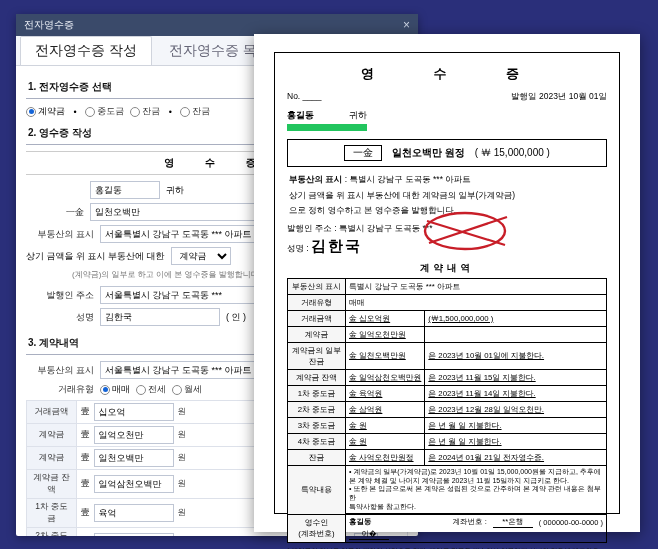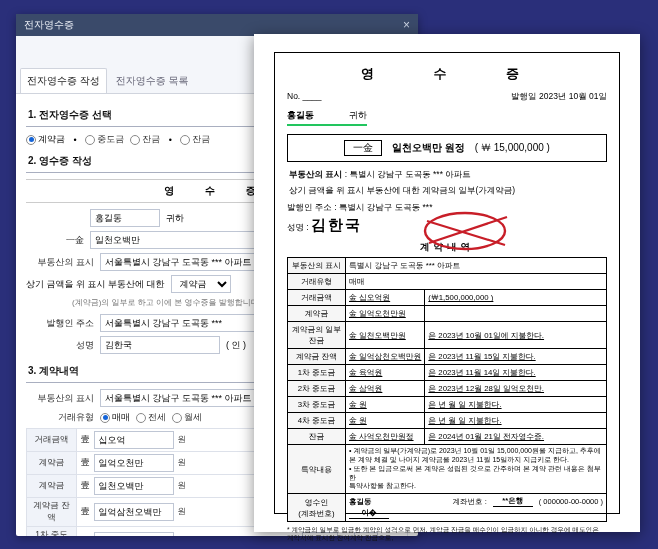--- a/index.html
+++ b/index.html
@@ -34,25 +34,24 @@
   .dialog-title .close {
     color: #cbd3e3; cursor: pointer; font-size: 12px;
   }
   .tabs {
     display: flex; align-items: center;
     border-bottom: 1px solid #d0d4dd;
     padding: 0 4px; gap: 2px;
     background: #f4f6fa;
   }
   .tab {
-    padding: 5px 6px; font-size: 10px; color: #667;
+    padding: 5px 14px; font-size: 14px; color: #667;
     border: 1px solid transparent; border-bottom: none;
     cursor: pointer;
     background:#f4f6fa;
-    margin-top:32px;
   }
   .tab.active {
     border-color: #d0d4dd; background: #fff; color: #222;
     border-radius: 2px 2px 0 0;
   }
   .tabs .spacer { flex: 1; }
   .btn-primary {
     background: #1464d8; color: #fff; border: none;
     padding: 3px 8px; font-size: 9px; border-radius: 3px; cursor: pointer;
     margin:3px 2px;
@@ -97,21 +96,21 @@
     position: absolute;
     left: 254px; top: 34px;
     width: 386px; height: 498px;
     background: #fff;
     box-shadow: 0 3px 14px rgba(0,0,0,.45);
     padding: 18px 20px;
   }
   .rec-border{ border:1.5px solid #000; height:100%; padding:10px 12px; position:relative;}
   .rec-title{ text-align:center; font-weight:bold; letter-spacing:28px; font-size:13px; margin:2px 0 8px 14px;}
   .rec-head{ display:flex; justify-content:space-between; font-size:8.5px; margin-bottom:2px;gap:44px;}
-  .recipient{ font-size:9px; padding:2px 0; border-bottom:2px solid #22c55e; display:inline-block;}
+  .recipient{ font-size:9px; padding:2px 0; border-bottom:7px solid #22c55e; display:inline-block;}
   .recipient .gap{ display:inline-block; width:30px;}
 
   .amount-frame{
     border:1.8px double #000; padding:5px 6px; margin-top:8px; display:flex; align-items:center; justify-content:center; gap:10px;
     font-size:10px; font-weight:bold;
   }
   .amount-frame .lbl-box{ border:1px solid #000; padding:0 8px; font-weight:normal;}
   .prop-line{ font-size:8.5px; margin:7px 2px 2px; }
   .para{ font-size:8.5px; margin:4px 2px; line-height:1.35;}
   .issue-block{ margin-top:6px; font-size:8.5px;}
@@ -120,21 +119,21 @@
   .stamp{ position:absolute; left:146px; top:156px; pointer-events:none;}
   .stamp svg{ overflow:visible;}
 
   .detail-title{ text-align:center; font-weight:bold; font-size:9.5px; margin-top:6px; letter-spacing:4px;}
   table.detail{ width:100%; border-collapse:collapse; margin-top:3px;}
   table.detail th, table.detail td{ border:1px solid #000; font-size:7.8px; padding:2px 3px;}
   table.detail th{ background:#f6f6f6; width:58px; text-align:center; font-weight:normal;}
   table.detail td.cell2{ width:66px;}
   table.detail td.tight{ white-space:nowrap;text-decoration:underline;}
   .acct-row{ display:flex; gap:6px; align-items:center; font-size:7.5px; }
-  .acct-row .ul{ border-bottom:1px solid #000; min-width:40px; display:inline-block; text-align:center;font-weight:bold;}
+  .acct-row .ul{ border-bottom:1px solid #000; min-width:40px; display:inline-block; text-align:center;}
   .foot-note{ font-size:6.6px; line-height:1.25; margin-top:4px; color:#111;}
 
 </style>
 </head>
 <body>
 
 <div class="dialog">
   <div class="dialog-title">
     <span>전자영수증</span>
     <span class="close">×</span>
@@ -352,20 +351,21 @@
       <span class="lbl-box">一金</span>
       <span>일천오백만 원정</span>
       <span style="font-weight:normal;">( ￦ 15,000,000           )</span>
     </div>
 
     <div class="prop-line">
       <b>부동산의 표시</b> :
       <span>특별시 강남구 도곡동 *** 아파트</span>
     </div>
     <div class="para">상기 금액을 위 표시 부동산에 대한 계약금의 일부(가계약금)</div>
+    <div class="para">으로 정히 영수하고 본 영수증을 발행합니다.</div>
 
     <div class="issue-block">
       <div class="line"><span>발행인</span> 주소 : <span>특별시 강남구 도곡동 ***</span></div>
       <div class="line"><span>성명</span> : <span style="font-family:cursive;font-size:15px;font-weight:bold;letter-spacing:2px;">김한국</span></div>
     </div>
 
     <div class="stamp">
       <svg width="120" height="50">
         <ellipse cx="44" cy="22" rx="40" ry="18" fill="none" stroke="#c81e28" stroke-width="2.4"></ellipse>
         <line x1="8" y1="34" x2="86" y2="8" stroke="#c81e28" stroke-width="2.2"></line>

